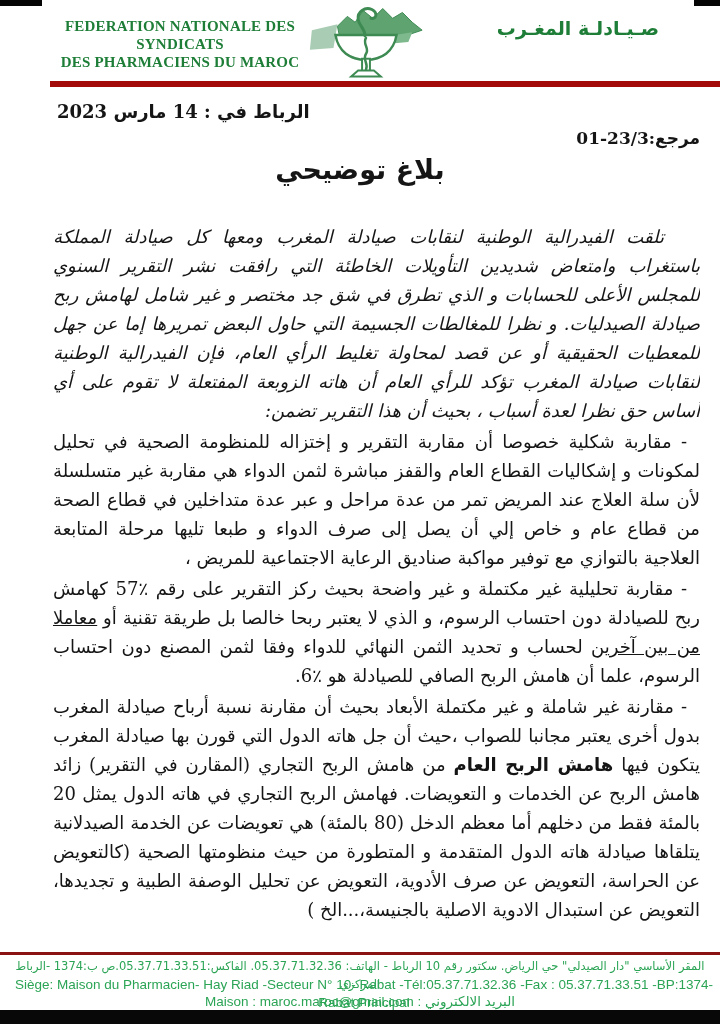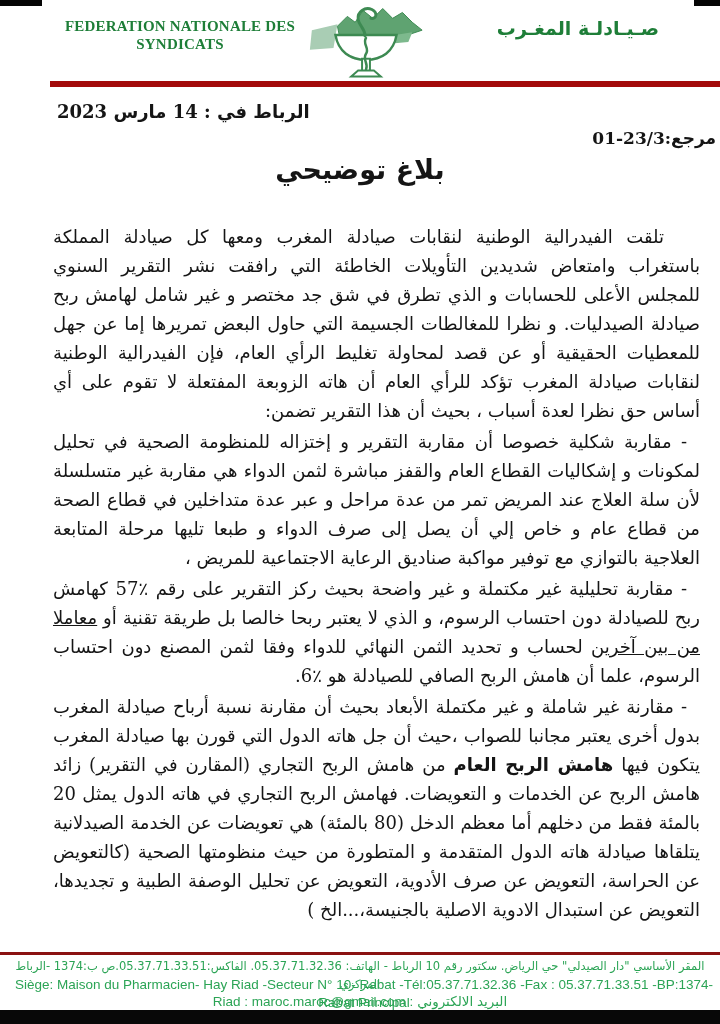--- a/index.html
+++ b/index.html
@@ -17,29 +17,29 @@
           color:#1e7e38;font-family:"Liberation Serif",serif;font-weight:bold;
           font-size:15px;line-height:18px;letter-spacing:.2px;}
   .org-ar{position:absolute;right:14px;top:14px;width:256px;text-align:center;
           color:#1e7e38;font-family:"DejaVu Sans",sans-serif;font-weight:bold;
           font-size:19px;line-height:28px;}
   .logo{position:absolute;left:302px;top:2px;width:128px;height:78px;}
 
   .red-bar{position:absolute;left:50px;top:81px;width:670px;height:6px;background:#a30b0b;}
 
   .date{position:absolute;left:57px;top:101px;font-weight:bold;font-size:18px;white-space:nowrap;}
-  .ref{position:absolute;right:4px;top:128px;font-weight:bold;font-size:17px;white-space:nowrap;text-align:center;}
+  .ref{position:absolute;right:20px;top:128px;font-weight:bold;font-size:17px;white-space:nowrap;text-align:center;}
   .title{position:absolute;left:0;top:154px;width:720px;text-align:center;margin:0;
          font-size:27px;font-weight:bold;}
 
   
   .body{position:absolute;left:53px;top:222px;width:647px;height:730px;overflow:hidden;
         font-size:18px;line-height:29px;text-align:justify;}
   .body p{margin:0 0 2px 0;}
-  .p-intro{text-indent:36px;}
+  .p-intro{text-indent:36px;font-style:italic;}
   .p-bullet{text-indent:13px;}
 
   
   .footer-line{position:absolute;left:0;top:952px;width:720px;height:3px;background:#8a1212;}
   .addr-ar{position:absolute;left:0;top:957px;width:720px;text-align:center;color:#2ba455;
            font-family:"DejaVu Sans",sans-serif;font-size:11.5px;line-height:18px;}
   .addr-fr{position:absolute;left:4px;top:976px;width:720px;text-align:center;color:#2ba455;
            font-family:"Liberation Sans",sans-serif;font-size:13.5px;line-height:18px;}
   .email-line{position:absolute;left:0;top:993px;width:720px;text-align:center;color:#2ba455;
            font-family:"Liberation Sans","DejaVu Sans",sans-serif;font-size:13.5px;line-height:17px;}
@@ -48,20 +48,21 @@
 <body>
 
 <div class="page">
 
   <div class="artifact artifact-tl"></div>
   <div class="artifact artifact-tr"></div>
 
   <header>
     <div class="org-fr">
       <div>FEDERATION NATIONALE DES SYNDICATS</div>
+      <div>DES PHARMACIENS DU MAROC</div>
     </div>
 
     <div class="logo">
       <svg viewBox="0 0 130 78" width="128" height="78">
         <polygon points="10,28 36,22 32,46 8,48" fill="#a9cdb4"></polygon>
         <path d="M36,24 L46,14 L54,20 L62,8 L72,16 L82,6 L92,16 L102,10 L112,20 L122,28 L104,34 L92,42 L78,50 L64,58 L50,56 L40,44 Z" fill="#5fa371" stroke="#3d8a52" stroke-width="1"></path>
         <polygon points="88,34 112,30 108,40 86,42" fill="#7db98d"></polygon>
         <path d="M34,33 L96,33 C93,50 81,58 65,58 C49,58 37,50 34,33 Z" fill="#ffffff" stroke="#3d8a52" stroke-width="2.5"></path>
         <rect x="61" y="57" width="8" height="13" fill="#ffffff" stroke="#3d8a52" stroke-width="2"></rect>
         <path d="M50,75 L80,75 L73,69 L57,69 Z" fill="#ffffff" stroke="#3d8a52" stroke-width="2"></path>
@@ -87,20 +88,20 @@
     <p class="p-bullet"><span>- مقاربة شكلية خصوصا أن مقاربة التقرير و إختزاله للمنظومة الصحية في تحليل لمكونات و إشكاليات القطاع العام والقفز مباشرة لثمن الدواء هي مقاربة غير متسلسلة لأن سلة العلاج عند المريض تمر من عدة مراحل و عبر عدة متداخلين في قطاع الصحة من قطاع عام و خاص إلي أن يصل إلى صرف الدواء و طبعا تليها مرحلة المتابعة العلاجية بالتوازي مع توفير مواكبة صناديق الرعاية الاجتماعية للمريض ،</span></p>
     <p class="p-bullet"><span>- مقاربة تحليلية غير مكتملة و غير واضحة بحيث ركز التقرير على رقم ٪57 كهامش ربح للصيادلة دون احتساب الرسوم، و الذي لا يعتبر ربحا خالصا بل طريقة تقنية أو </span><span style="text-decoration: underline;">معاملا من بين آخرين</span><span> لحساب و تحديد الثمن النهائي للدواء وفقا لثمن المصنع دون احتساب الرسوم، علما أن هامش الربح الصافي للصيادلة هو ٪6.</span></p>
     <p class="p-bullet"><span>- مقارنة غير شاملة و غير مكتملة الأبعاد بحيث أن مقارنة نسبة أرباح صيادلة المغرب بدول أخرى يعتبر مجانبا للصواب ،حيث أن جل هاته الدول التي قورن بها صيادلة المغرب يتكون فيها </span><span style="font-weight: bold;">هامش الربح العام</span><span> من هامش الربح التجاري (المقارن في التقرير) زائد هامش الربح عن الخدمات و التعويضات. فهامش الربح التجاري في هاته الدول يمثل 20 بالمئة فقط من دخلهم أما معظم الدخل (80 بالمئة) هي تعويضات عن الخدمة الصيدلانية يتلقاها صيادلة هاته الدول المتقدمة و المتطورة من حيث منظومتها الصحية (كالتعويض عن الحراسة، التعويض عن صرف الأدوية، التعويض عن تحليل الوصفة الطبية و تجديدها، التعويض عن استبدال الادوية الاصلية بالجنيسة،...الخ )</span></p>
   </main>
 
   <footer>
     <div class="footer-line"></div>
     <div class="addr-ar" dir="rtl">المقر الأساسي "دار الصيدلي" حي الرياض. سكتور رقم 10 الرباط - الهاتف: 05.37.71.32.36. الفاكس:05.37.71.33.51.ص ب:1374 -الرباط المركزي</div>
     <div class="addr-fr">Siège: Maison du Pharmacien- Hay Riad -Secteur N° 10- Rabat -Tél:05.37.71.32.36 -Fax : 05.37.71.33.51 -BP:1374- Rabat Principal</div>
     <div class="email-line">
-      <span>Riad :</span>
+      <span>Maison :</span>
       <span>maroc.maroc@gmail.com</span>
       <span>: البريد الالكتروني</span>
     </div>
   </footer>
 
   <div class="bottom-bar"></div>
 </div>
 
 </body></html>

